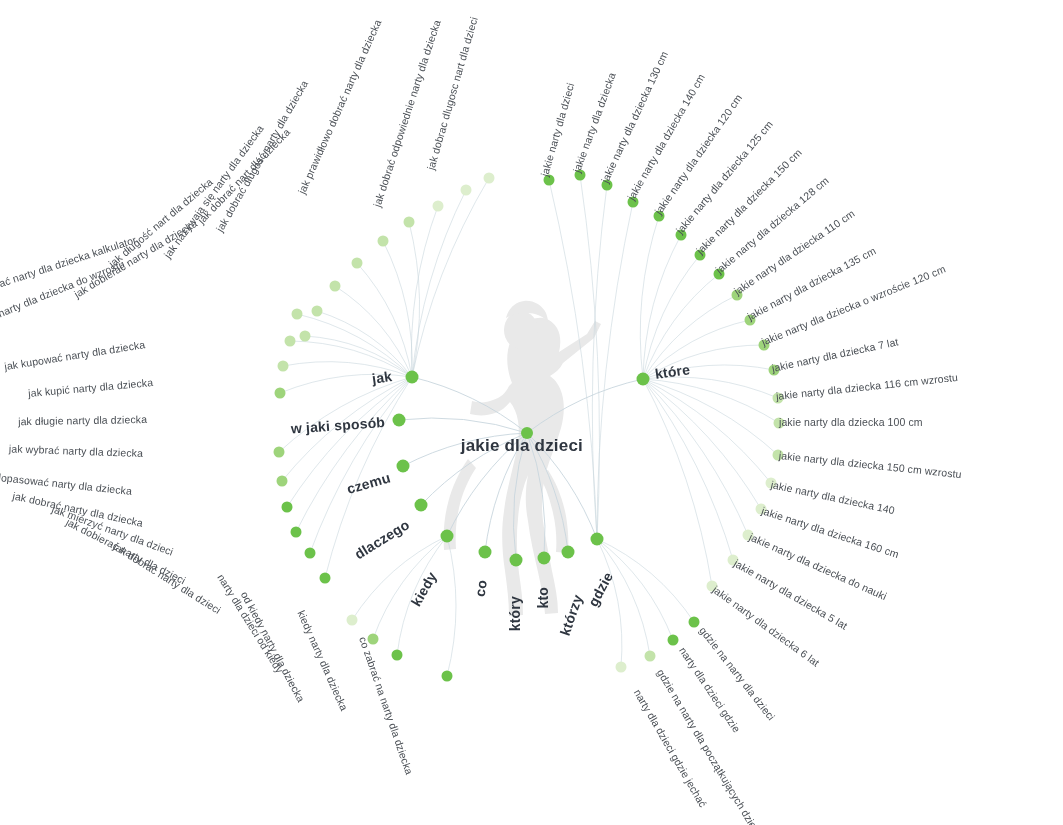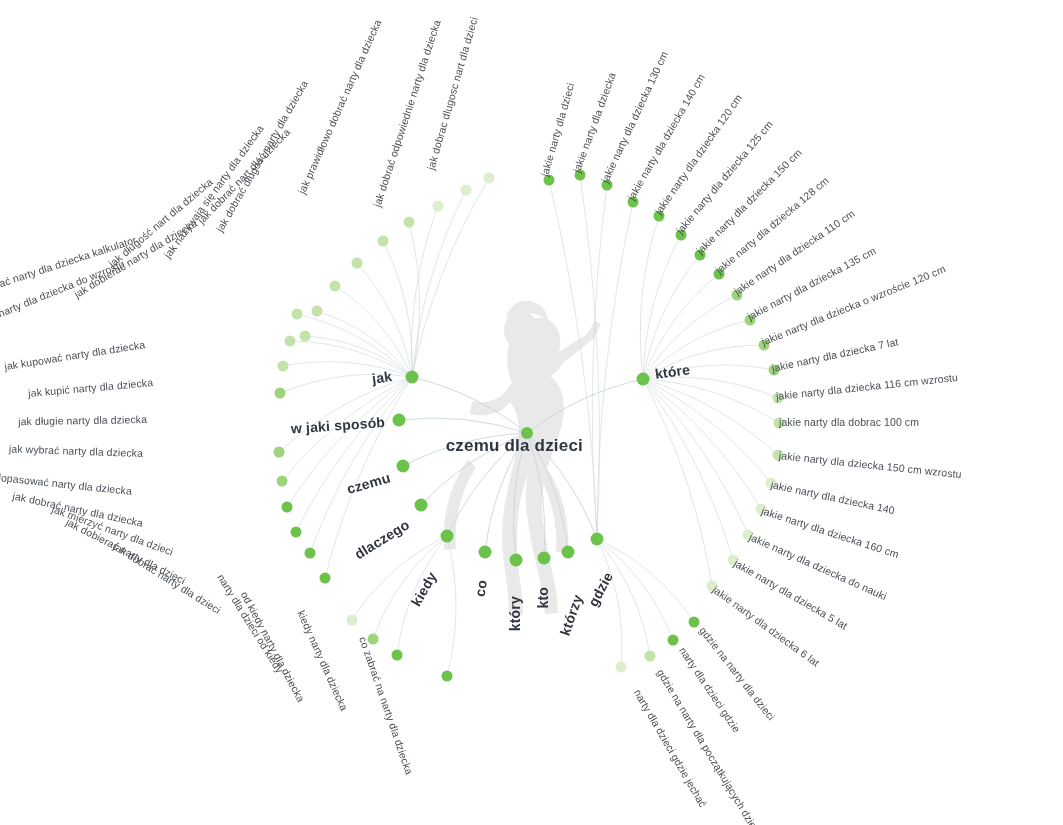--- a/index.html
+++ b/index.html
@@ -191,34 +191,34 @@
       <div class="lbl leaf-lbl right" style="left: 630px; top: 199px; --rot: -60deg;">jakie narty dla dziecka 140 cm</div>
       <div class="lbl leaf-lbl right" style="left: 657px; top: 213px; --rot: -55deg;">jakie narty dla dziecka 120 cm</div>
       <div class="lbl leaf-lbl right" style="left: 678px; top: 232px; --rot: -50deg;">jakie narty dla dziecka 125 cm</div>
       <div class="lbl leaf-lbl right" style="left: 698px; top: 252px; --rot: -45deg;">jakie narty dla dziecka 150 cm</div>
       <div class="lbl leaf-lbl right" style="left: 717px; top: 271px; --rot: -40deg;">jakie narty dla dziecka 128 cm</div>
       <div class="lbl leaf-lbl right" style="left: 735px; top: 292px; --rot: -34deg;">jakie narty dla dziecka 110 cm</div>
       <div class="lbl leaf-lbl right" style="left: 748px; top: 317px; --rot: -28deg;">jakie narty dla dziecka 135 cm</div>
       <div class="lbl leaf-lbl right" style="left: 762px; top: 342px; --rot: -22deg;">jakie narty dla dziecka o wzroście 120 cm</div>
       <div class="lbl leaf-lbl right" style="left: 772px; top: 368px; --rot: -12deg;">jakie narty dla dziecka 7 lat</div>
       <div class="lbl leaf-lbl right" style="left: 776px; top: 396px; --rot: -6deg;">jakie narty dla dziecka 116 cm wzrostu</div>
-      <div class="lbl leaf-lbl right" style="left: 779px; top: 422px; --rot: 0deg;">jakie narty dla dobrac 100 cm</div>
+      <div class="lbl leaf-lbl right" style="left: 779px; top: 422px; --rot: 0deg;">jakie narty dla dziecka 100 cm</div>
       <div class="lbl leaf-lbl right" style="left: 779px; top: 455px; --rot: 6deg;">jakie narty dla dziecka 150 cm wzrostu</div>
       <div class="lbl leaf-lbl right" style="left: 771px; top: 484px; --rot: 12deg;">jakie narty dla dziecka 140</div>
       <div class="lbl leaf-lbl right" style="left: 762px; top: 510px; --rot: 18deg;">jakie narty dla dziecka 160 cm</div>
       <div class="lbl leaf-lbl right" style="left: 750px; top: 536px; --rot: 24deg;">jakie narty dla dziecka do nauki</div>
       <div class="lbl leaf-lbl right" style="left: 735px; top: 562px; --rot: 30deg;">jakie narty dla dziecka 5 lat</div>
       <div class="lbl leaf-lbl right" style="left: 714px; top: 588px; --rot: 36deg;">jakie narty dla dziecka 6 lat</div>
       <div class="lbl hub-lbl left" style="left: 392px; top: 376px; --rot: -8deg;">jak</div>
       <div class="lbl hub-lbl left" style="left: 385px; top: 422px; --rot: -4deg;">w jaki sposób</div>
       <div class="lbl hub-lbl left" style="left: 390px; top: 477px; --rot: -16deg;">czemu</div>
       <div class="lbl hub-lbl left" style="left: 408px; top: 523px; --rot: -32deg;">dlaczego</div>
       <div class="lbl hub-lbl left" style="left: 433px; top: 573px; --rot: -60deg;">kiedy</div>
       <div class="lbl hub-lbl left" style="left: 482px; top: 580px; --rot: -82deg;">co</div>
       <div class="lbl hub-lbl left" style="left: 515px; top: 596px; --rot: -90deg;">który</div>
       <div class="lbl hub-lbl left" style="left: 543px; top: 587px; --rot: -90deg;">kto</div>
       <div class="lbl hub-lbl left" style="left: 578px; top: 595px; --rot: -71deg;">którzy</div>
       <div class="lbl hub-lbl left" style="left: 609px; top: 573px; --rot: -62deg;">gdzie</div>
       <div class="lbl hub-lbl right" style="left: 655px; top: 374px; --rot: -8deg;">które</div>
-      <div class="lbl center-lbl left" style="left: 583px; top: 446px; --rot: 0deg;">czemu dla dzieci</div>
+      <div class="lbl center-lbl left" style="left: 583px; top: 446px; --rot: 0deg;">jakie dla dzieci</div>
     </div>
 
 </div>
 
 </body></html>

